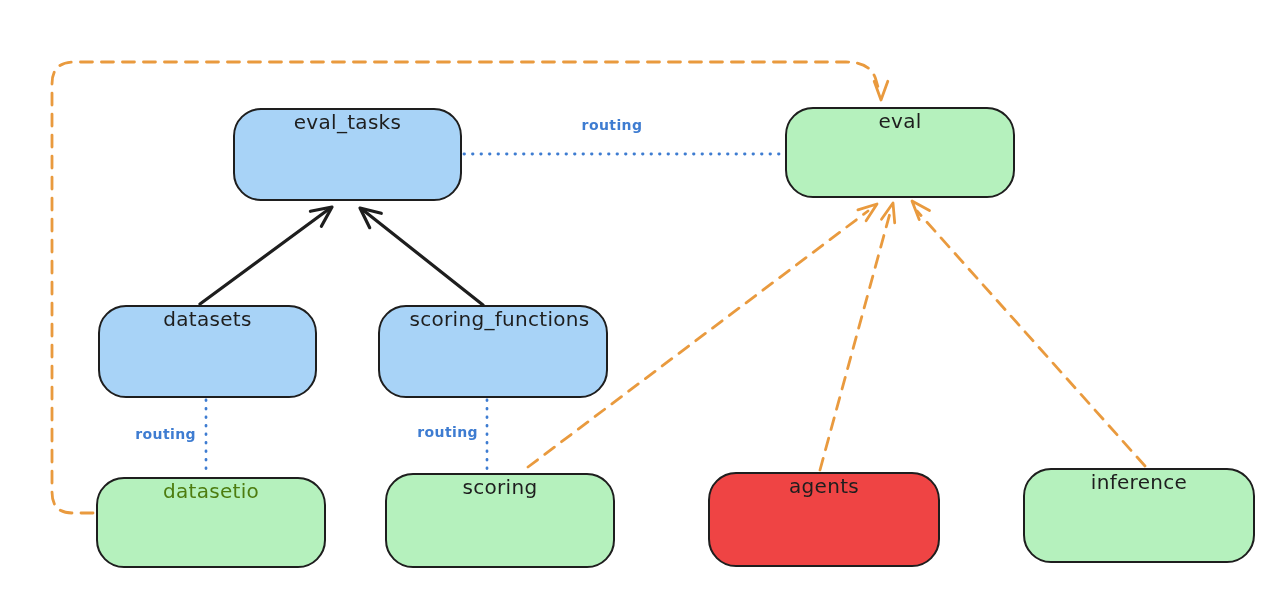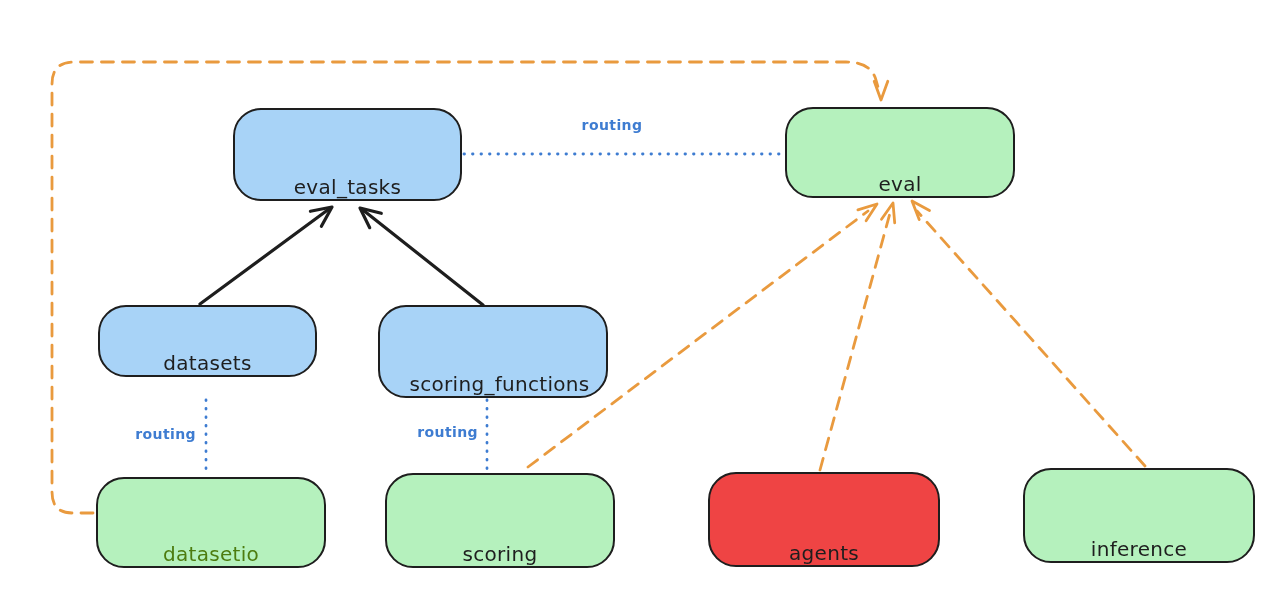--- a/index.html
+++ b/index.html
@@ -9,21 +9,21 @@
     background:#ffffff;
     overflow:hidden;
     font-family:"DejaVu Sans", sans-serif;
   }
   #edges{position:absolute;left:0;top:0;width:1280px;height:596px;}
   .node{
     position:absolute;
     box-sizing:border-box;
     border:2.5px solid #1e1e1e;
     border-radius:28px;
-    display:flex;align-items:flex-end;justify-content:center;
+    display:flex;align-items:flex-start;justify-content:center;
     font-size:20px;
     letter-spacing:0.3px;
     color:#1e1e1e;
   }
   .edge-label{
     position:absolute;
     font-size:14px;
     font-weight:700;
     letter-spacing:0.4px;
   }
@@ -79,21 +79,21 @@
   </svg>
 
   <div class="node" style="left: 233px; top: 108px; width: 229px; height: 93px; background: rgb(168, 211, 247); border-color: rgb(30, 30, 30); color: rgb(30, 30, 30);">
     <span>eval_tasks</span>
   </div>
 
   <div class="node" style="left: 785px; top: 107px; width: 230px; height: 91px; background: rgb(181, 241, 189); border-color: rgb(30, 30, 30); color: rgb(30, 30, 30);">
     <span>eval</span>
   </div>
 
-  <div class="node" style="left: 98px; top: 305px; width: 219px; height: 72px; background: rgb(168, 211, 247); border-color: rgb(30, 30, 30); color: rgb(30, 30, 30);">
+  <div class="node" style="left: 98px; top: 305px; width: 219px; height: 93px; background: rgb(168, 211, 247); border-color: rgb(30, 30, 30); color: rgb(30, 30, 30);">
     <span>datasets</span>
   </div>
 
   <div class="node" style="left: 378px; top: 305px; width: 230px; height: 93px; background: rgb(168, 211, 247); border-color: rgb(30, 30, 30); color: rgb(30, 30, 30); padding-left: 13px;">
     <span>scoring_functions</span>
   </div>
 
   <div class="node" style="left: 96px; top: 477px; width: 230px; height: 91px; background: rgb(181, 241, 189); border-color: rgb(30, 30, 30); color: #4d7c0f;">
     <span>datasetio</span>
   </div>

